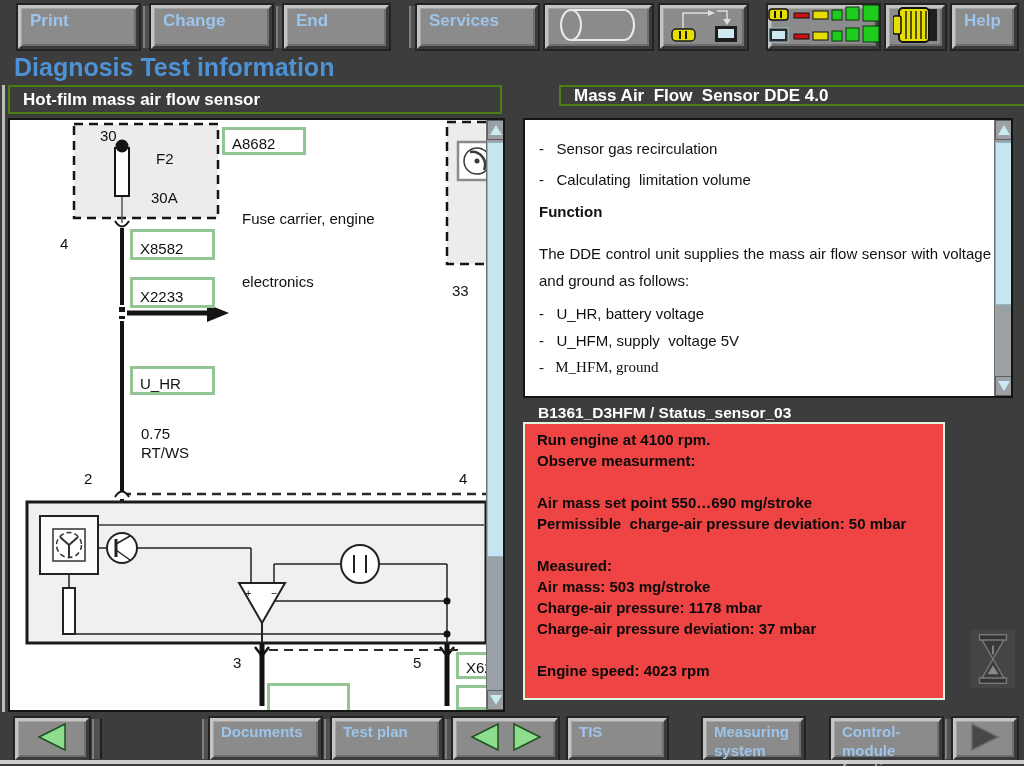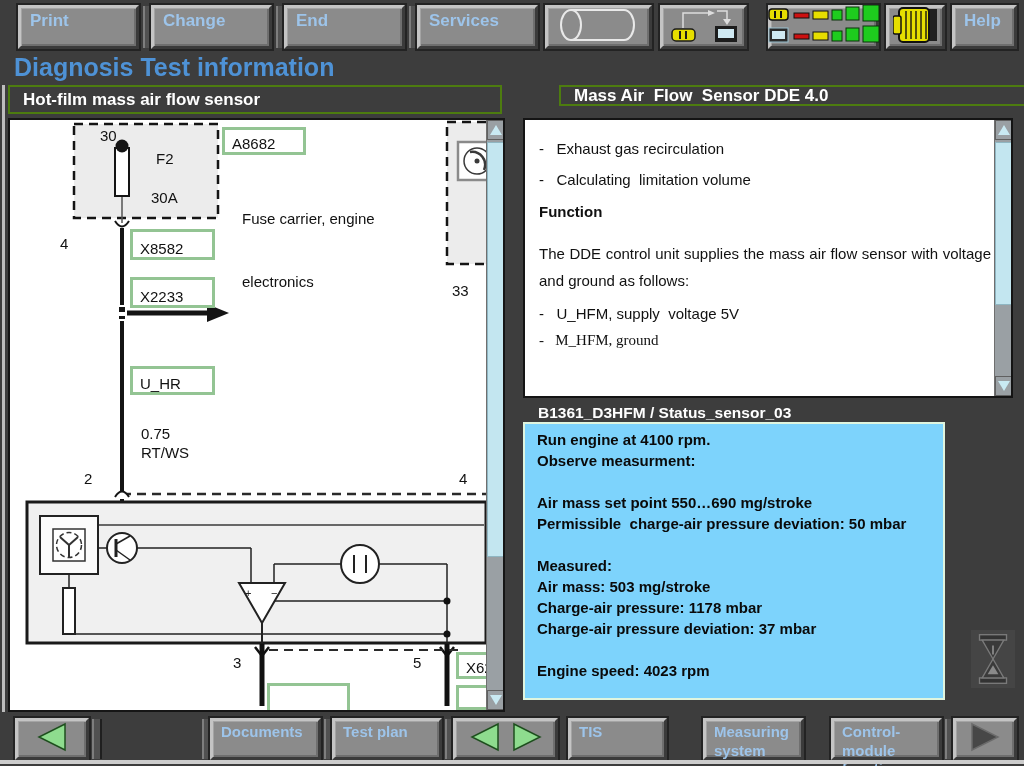--- a/index.html
+++ b/index.html
@@ -32,39 +32,39 @@
   .trid{width:0;height:0;border-left:6px solid transparent;border-right:6px solid transparent;
         border-top:10px solid #c9eaf3;margin:4px auto 0;}
   .sbthumb{position:absolute;left:0;width:17px;background:#c3e6f0;border:1px solid #8fb6c2;box-sizing:border-box;}
   .infopanel{position:absolute;left:523px;top:118px;width:490px;height:280px;background:#fff;
              border:2px solid #141414;box-sizing:border-box;overflow:hidden;}
   .infotext{position:absolute;left:0;top:0;width:462px;padding:20px 0 0 14px;}
   .il{font-size:15px;color:#111;white-space:pre-wrap;}
   .il.b{font-weight:bold;}
   .para{width:452px;line-height:27px;text-align:justify;white-space:normal;}
   .statushdr{position:absolute;left:538px;top:404px;font-size:15.5px;font-weight:bold;color:#fff;white-space:pre;}
-  .greenpanel{position:absolute;left:523px;top:422px;width:422px;height:278px;background:#7dd3fc;
+  .greenpanel{position:absolute;left:523px;top:422px;width:422px;height:278px;background:#ef4444;
               border:2px solid #dff5df;box-sizing:border-box;padding:5px 12px;overflow:hidden;}
   .gl{font-size:15px;font-weight:bold;color:#0a0a0a;min-height:21px;line-height:21px;white-space:pre-wrap;}
   .edge{position:absolute;background:#bdbdbd;}
 </style>
 </head>
 <body>
 
 <div id="screen">
 
   <div class="btn topbtn" style="left:18px;width:121px;">
       <span class="t">Print</span>
     </div>
   <div class="strip" style="left:143px;top:6px;height:42px;"></div>
   <div class="btn topbtn" style="left:151px;width:121px;">
       <span class="t">Change</span>
     </div>
   <div class="strip" style="left:276px;top:6px;height:42px;"></div>
-  <div class="btn topbtn" style="left:284px;width:121px;">
+  <div class="btn topbtn" style="left:284px;width:105px;">
       <span class="t">End</span>
     </div>
   <div class="strip" style="left:409px;top:6px;height:42px;"></div>
   <div class="btn topbtn" style="left:417px;width:121px;">
       <span class="t">Services</span>
     </div>
 
   <div class="btn topbtn arrbtn" style="left:545px;width:107px;">
     <span><svg width="90" height="36" viewBox="0 0 90 36">
       <ellipse cx="17" cy="18" rx="10" ry="15" fill="none" stroke="#e9e9e9" stroke-width="2"></ellipse>
@@ -243,24 +243,25 @@
         </div>
       <div class="sbthumb" style="top:22px;height:415px;"></div>
       <div class="sbbtn" style="top:570px;">
           <div class="trid"></div>
         </div>
     </div>
   </div>
 
   <div class="infopanel">
     <div class="infotext">
-      <div class="il" style="margin-bottom:14px;">-   Exhaust gas recirculation</div>
+      <div class="il" style="margin-bottom:14px;">-   Sensor gas recirculation</div>
       <div class="il" style="margin-bottom:15px;">-   Calculating  limitation volume</div>
       <div class="il b" style="margin-bottom:20px;">Function</div>
       <div class="il para" style="margin-bottom:6px;">The DDE control unit supplies the mass air flow sensor with voltage and ground as follows:</div>
+      <div class="il" style="line-height:27px;">-   U_HR, battery voltage</div>
       <div class="il" style="line-height:27px;">-   U_HFM, supply  voltage 5V</div>
       <div class="il" style="line-height:27px;font-family:Liberation Serif, serif;">-   M_HFM, ground</div>
     </div>
     <div class="sb" style="left:469px;top:0;height:276px;">
       <div class="sbbtn" style="top:0;">
           <div class="triu"></div>
         </div>
       <div class="sbthumb" style="top:22px;height:163px;"></div>
       <div class="sbbtn" style="top:256px;">
           <div class="trid"></div>

